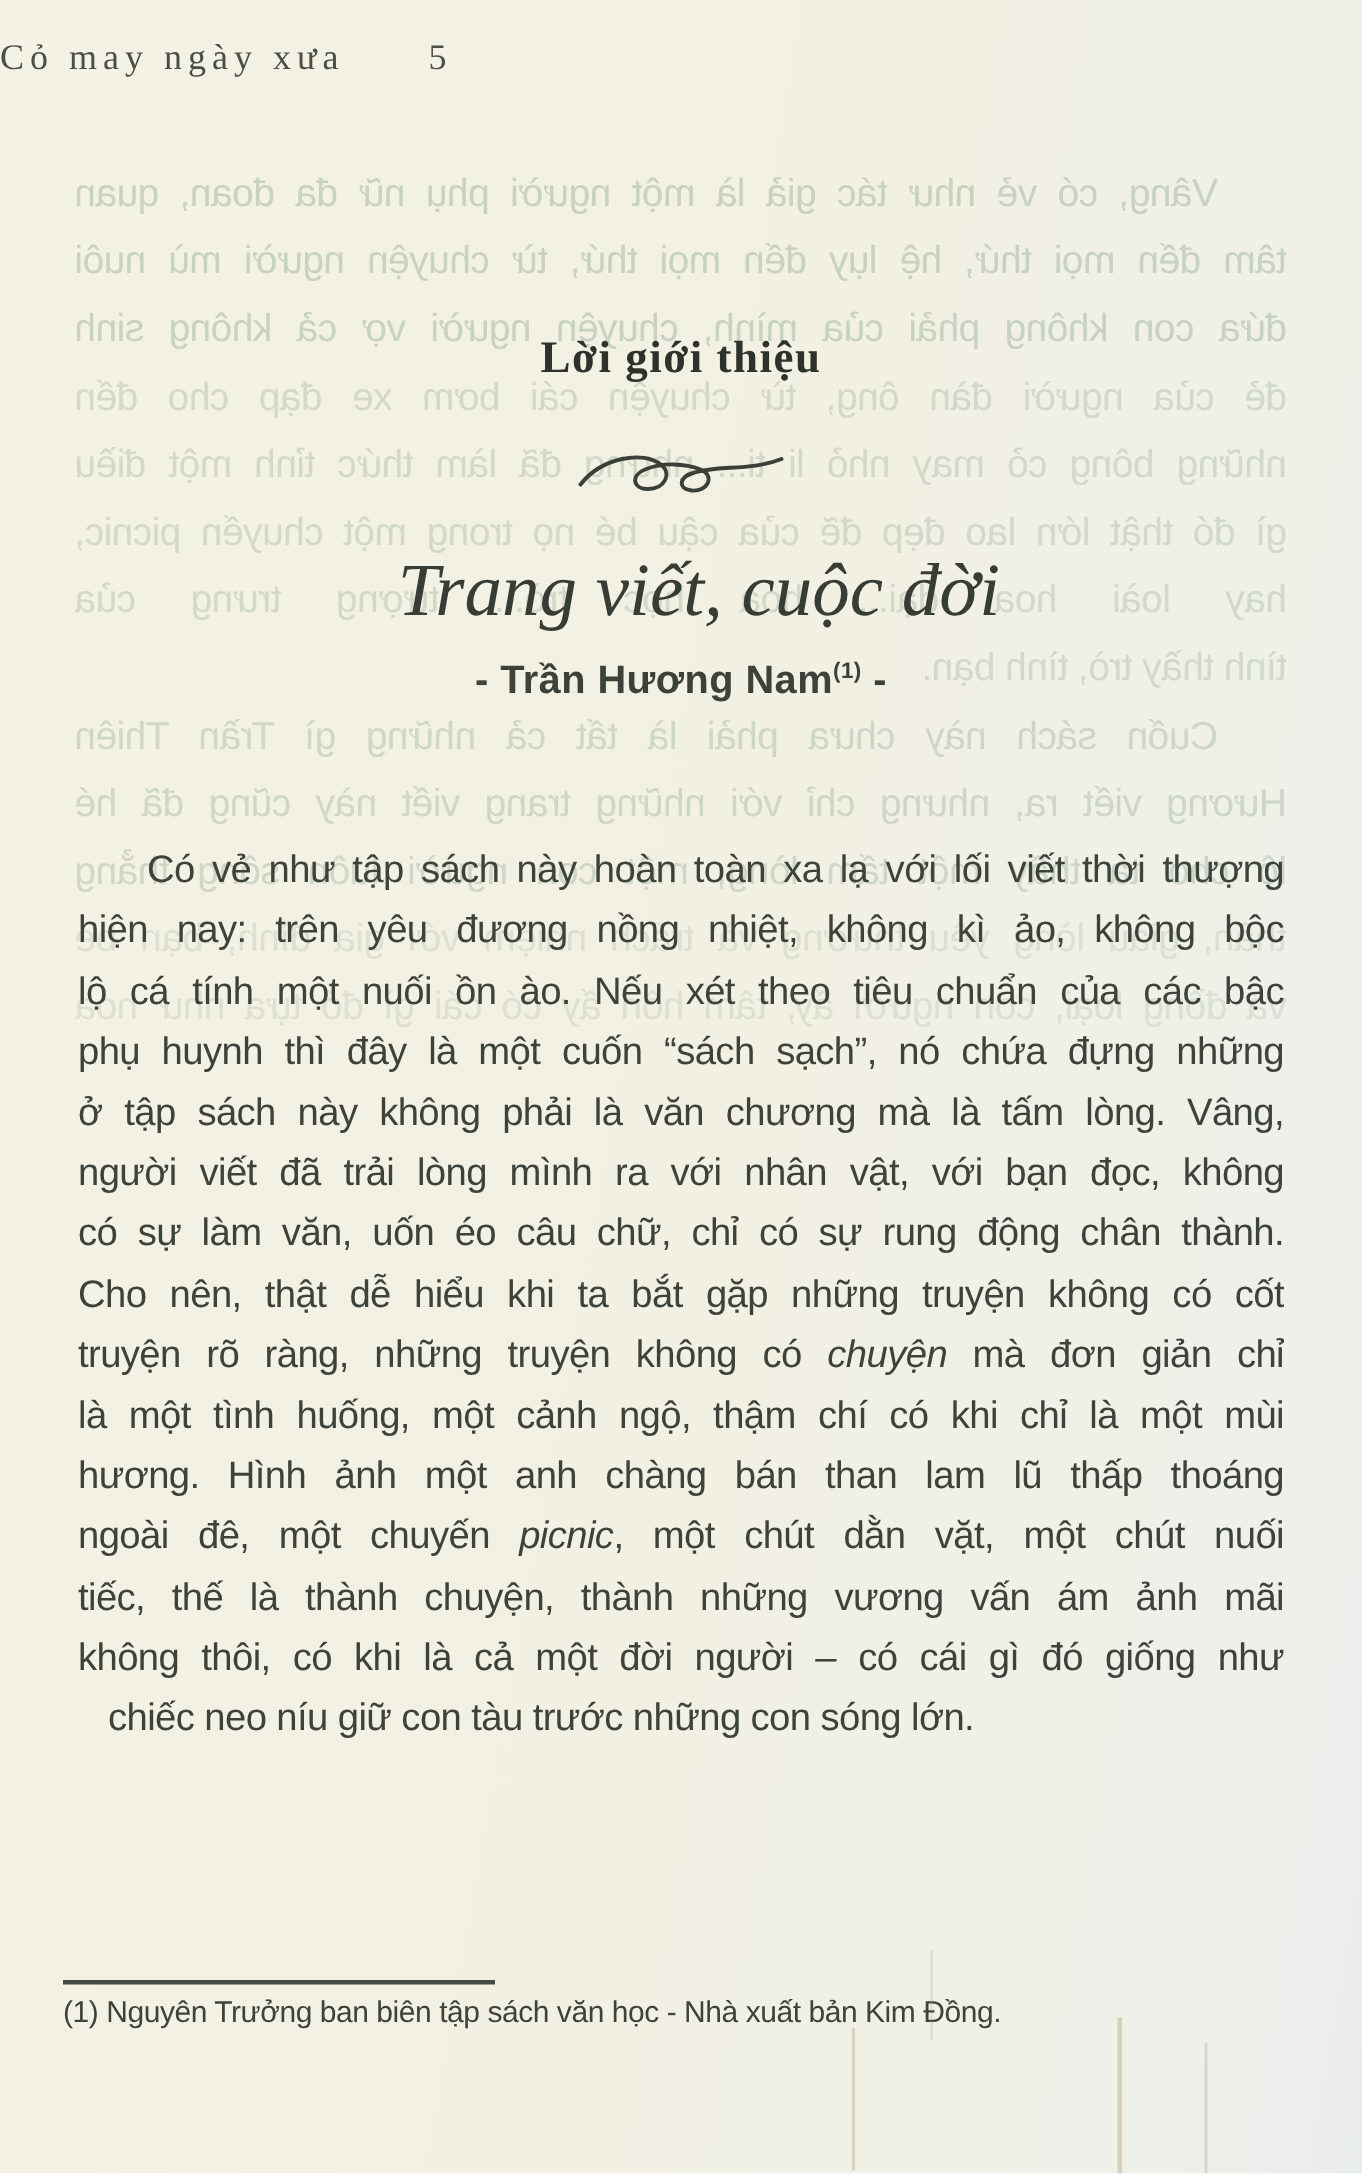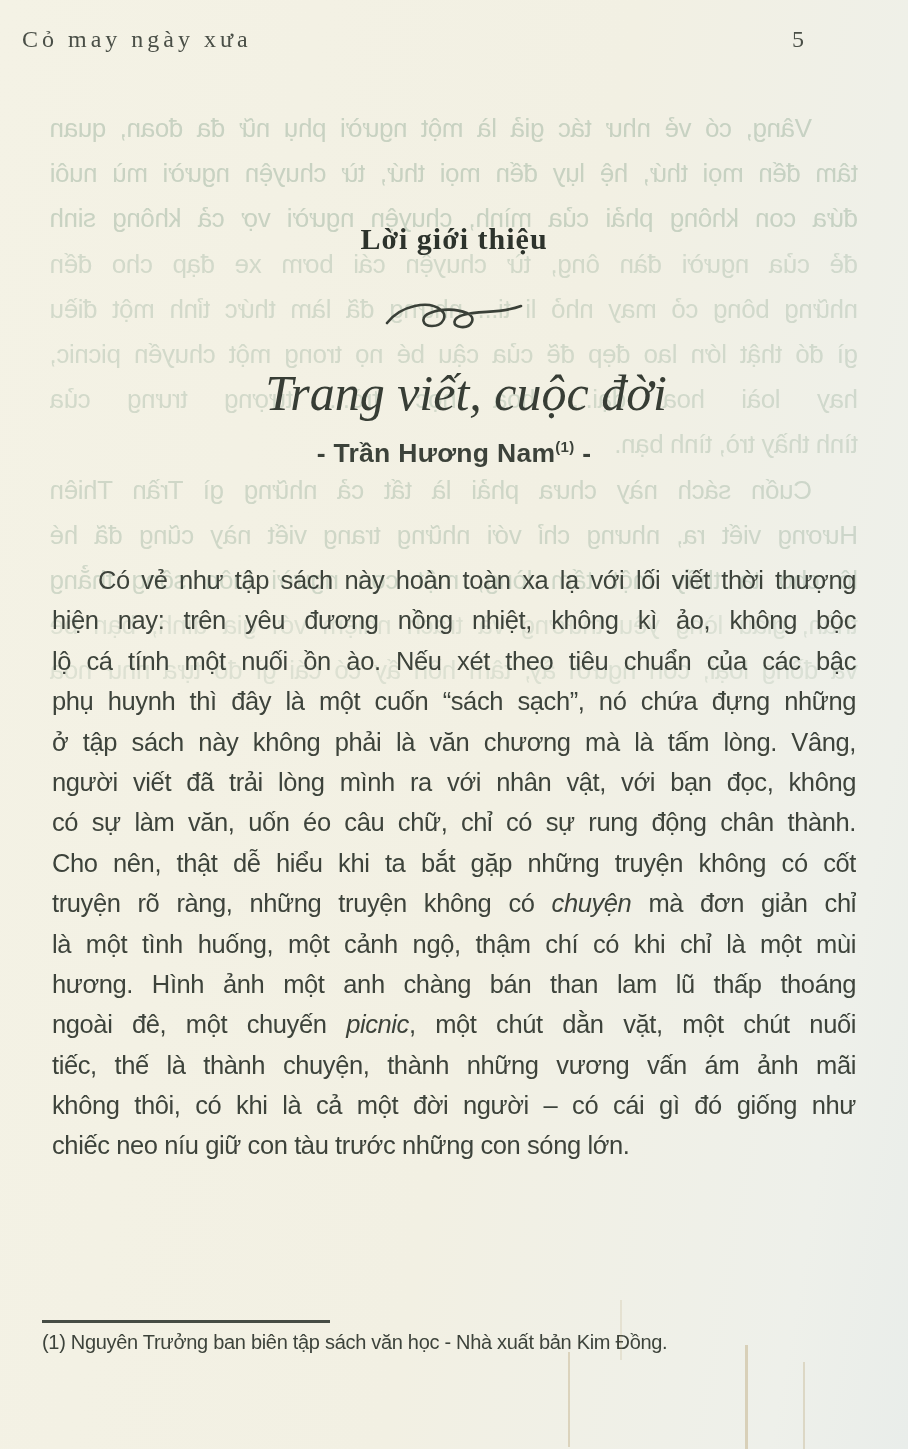--- a/index.html
+++ b/index.html
@@ -4,23 +4,23 @@
 <style>
   html,body{margin:0;padding:0;}
   body{width:908px;height:1449px;overflow:hidden;
        font-family:"Liberation Sans","DejaVu Sans",sans-serif;}
   .page{position:relative;width:908px;height:1449px;
         background:linear-gradient(100deg,#f4f2e5 0%,#f2f0e3 55%,#eef0ea 88%,#e9edea 100%);
         color:#3e443c;}
 
   
   .header{position:absolute;top:26px;left:0;right:104px;
-          display:flex;justify-content:space-between;align-items:baseline;gap:28px;
+          display:flex;justify-content:flex-start;align-items:baseline;gap:56px;
           font-family:"Liberation Serif","DejaVu Serif",serif;
-          font-size:24px;color:#4a4f47;letter-spacing:4px;margin-left:22px;}
+          font-size:24px;color:#4a4f47;letter-spacing:4px;}
   .header .pnum{letter-spacing:0;}
 
   
   .ghost{position:absolute;top:106px;left:50px;right:50px;
          transform:scaleX(-1);pointer-events:none;
          font-size:26px;line-height:45.2px;letter-spacing:-0.4px;
          color:#9db3a0;}
   .ghost-line{text-align:justify;text-align-last:justify;height:45.2px;overflow:hidden;}
   .ghost-line.indent{text-indent:46px;}
   .ghost-line.para-end{text-align-last:left;}
@@ -41,21 +41,21 @@
   .author{position:absolute;top:438px;left:0;width:100%;
         text-align:center;font-weight:bold;font-size:26.5px;color:#3c423a;
         letter-spacing:.3px;}
   .author sup{font-size:15px;}
 
   
   .bodytext{position:absolute;top:560px;left:52px;right:52px;
         font-size:25.5px;line-height:40.4px;letter-spacing:-0.4px;color:#3d433b;}
   .body-line{text-align:justify;text-align-last:justify;height:40.4px;overflow:hidden;}
   .body-line.first{text-indent:46px;}
-  .body-line.last{text-align-last:left;}
+  .body-line.last{text-align-last:left;margin-left:20px;}
   .body-line em{font-style:italic;}
 
   
   .footnote-rule{position:absolute;top:1320px;left:42px;width:288px;height:0;
         border-top:3px solid #464c44;}
   .footnote{position:absolute;top:1331px;left:42px;right:42px;
         font-size:20px;letter-spacing:-0.3px;color:#3d433b;}
 
   
   .scratch{position:absolute;width:2px;pointer-events:none;}

